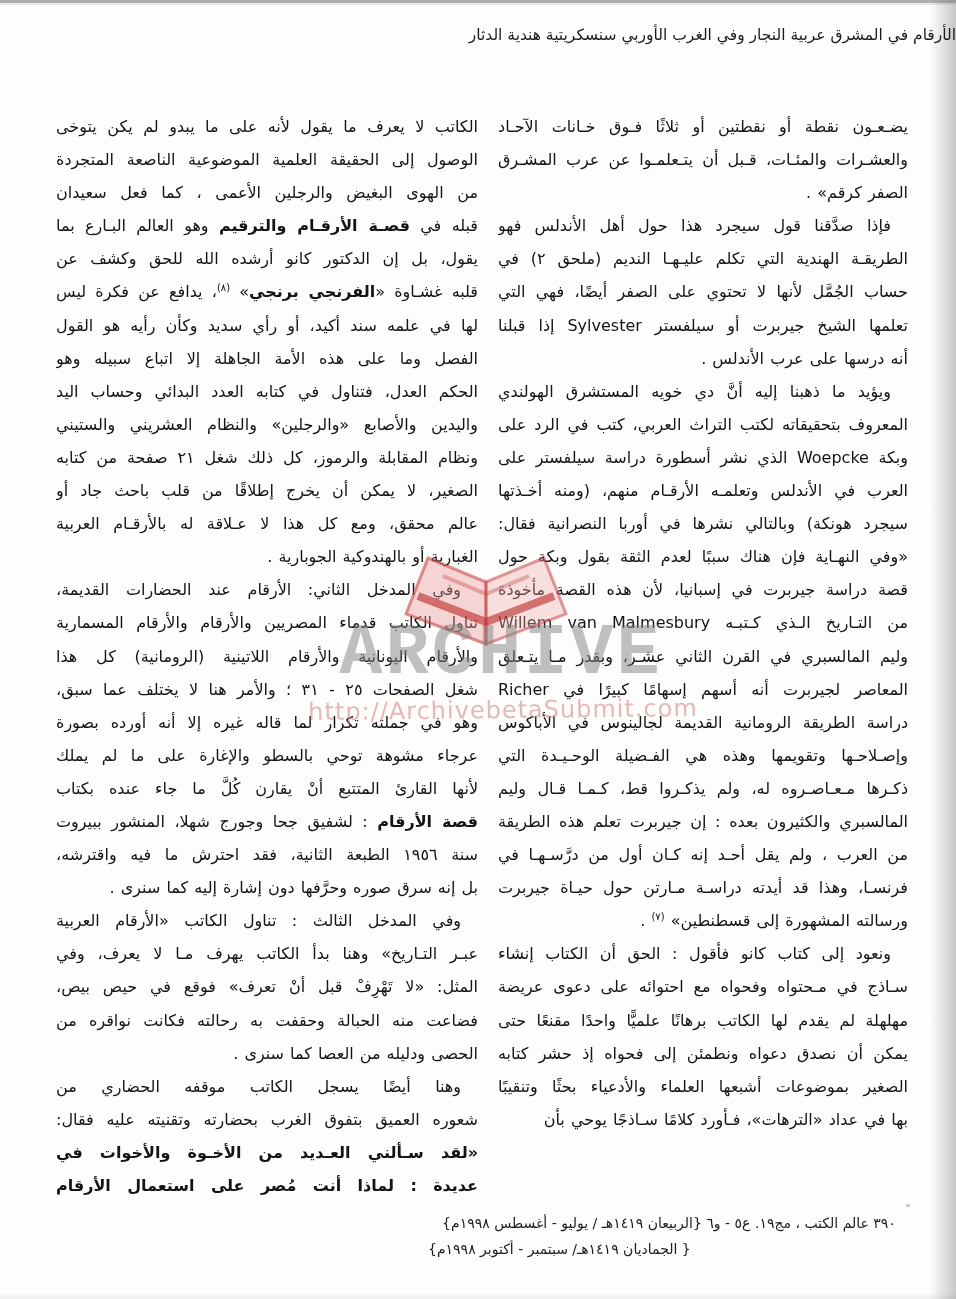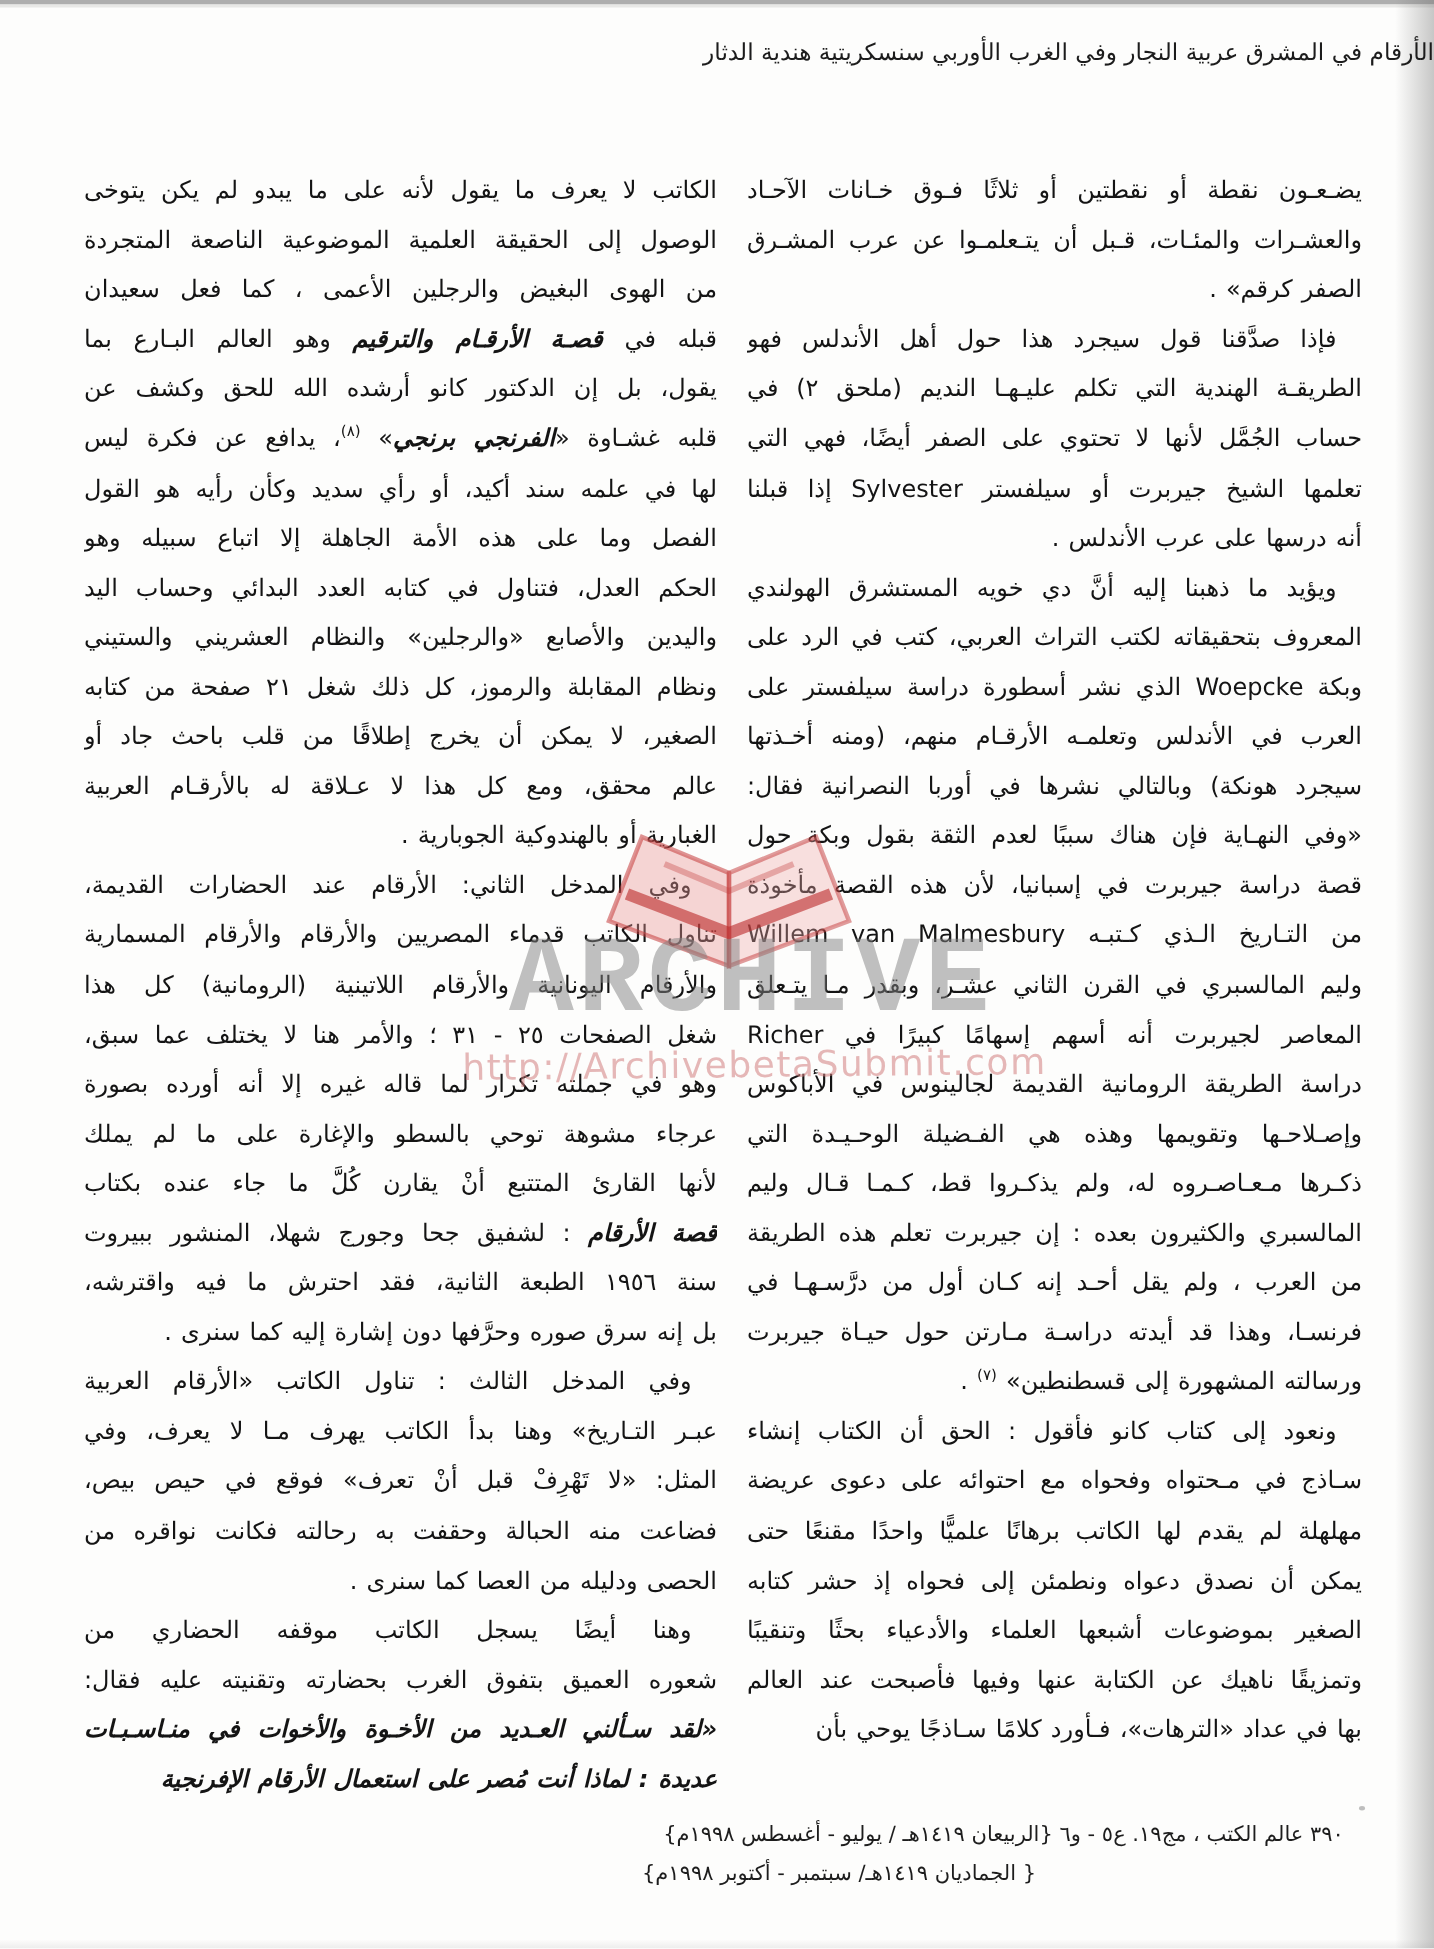--- a/index.html
+++ b/index.html
@@ -34,21 +34,21 @@
   .col-right{left:498px;width:410px;}
   .col-left{left:56px;width:422px;}
   .line{
     height:33.1px;overflow:hidden;
     text-align:justify;text-align-last:justify;
     word-spacing:1px;
   }
   .line.end{text-align-last:auto;}
   .line.indent{text-indent:17px;}
   .line sup{font-size:10px;line-height:0;vertical-align:super;}
-  .line b,.line .b{font-weight:700;font-style:italic;}
+  .line b,.line .b{font-weight:700;}
 
   
   .watermark{position:absolute;left:296px;top:548px;width:410px;height:196px;
     pointer-events:none;z-index:5;}
   .wm-logo{position:absolute;left:92px;top:6px;width:196px;height:94px;}
   .wm-text{
     position:absolute;left:6px;top:70px;width:398px;
     font-family:Liberation Mono, monospace;
     font-weight:700;font-size:72px;line-height:72px;letter-spacing:3px;
     color:rgba(130,130,130,0.50);text-align:center;
@@ -102,21 +102,20 @@
     <div class="line"><span>ذكـرها مـعـاصـروه له، ولم يذكـروا قط، كـمـا قـال وليم</span></div>
     <div class="line"><span>المالسبري والكثيرون بعده : إن جيربرت تعلم هذه الطريقة</span></div>
     <div class="line"><span>من العرب ، ولم يقل أحـد إنه كـان أول من درَّسـهـا في</span></div>
     <div class="line"><span>فرنسـا، وهذا قد أيدته دراسـة مـارتن حول حيـاة جيربرت</span></div>
     <div class="line end"><span>ورسالته المشهورة إلى قسطنطين» </span><sup>(٧)</sup><span> .</span></div>
     <div class="line indent"><span>ونعود إلى كتاب كانو فأقول : الحق أن الكتاب إنشاء</span></div>
     <div class="line"><span>سـاذج في مـحتواه وفحواه مع احتوائه على دعوى عريضة</span></div>
     <div class="line"><span>مهلهلة لم يقدم لها الكاتب برهانًا علميًّا واحدًا مقنعًا حتى</span></div>
     <div class="line"><span>يمكن أن نصدق دعواه ونطمئن إلى فحواه إذ حشر كتابه</span></div>
     <div class="line"><span>الصغير بموضوعات أشبعها العلماء والأدعياء بحثًا وتنقيبًا</span></div>
-    <div class="line"><span>وتمزيقًا ناهيك عن الكتابة عنها وفيها فأصبحت عند العالم</span></div>
     <div class="line end"><span>بها في عداد «الترهات»، فـأورد كلامًا سـاذجًا يوحي بأن</span></div>
   </div>
 <div class="col col-left">
     <div class="line"><span>الكاتب لا يعرف ما يقول لأنه على ما يبدو لم يكن يتوخى</span></div>
     <div class="line"><span>الوصول إلى الحقيقة العلمية الموضوعية الناصعة المتجردة</span></div>
     <div class="line"><span>من الهوى البغيض والرجلين الأعمى ، كما فعل سعيدان</span></div>
     <div class="line"><span>قبله في </span><span class="b">قصـة الأرقـام والترقيم</span><span> وهو العالم البـارع بما</span></div>
     <div class="line"><span>يقول، بل إن الدكتور كانو أرشده الله للحق وكشف عن</span></div>
     <div class="line"><span>قلبه غشـاوة «</span><span class="b">الفرنجي برنجي</span><span>» </span><sup>(٨)</sup><span>، يدافع عن فكرة ليس</span></div>
     <div class="line"><span>لها في علمه سند أكيد، أو رأي سديد وكأن رأيه هو القول</span></div>

